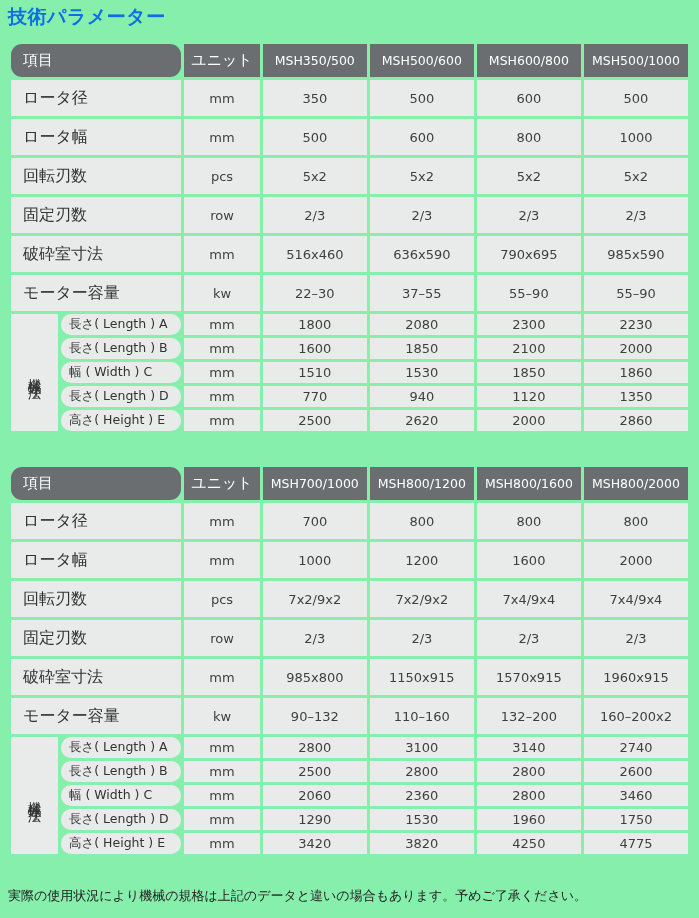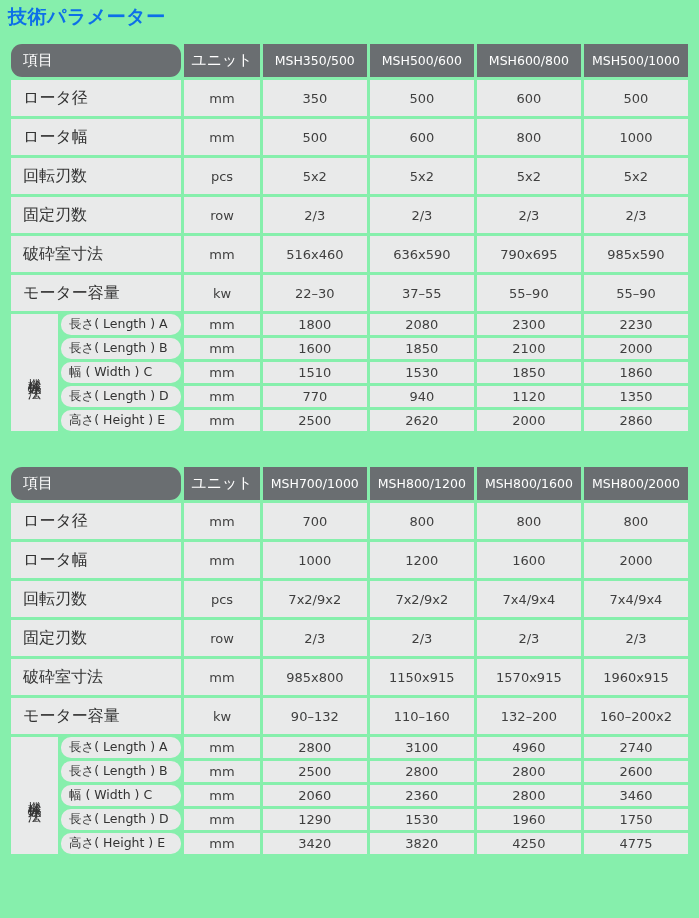--- a/index.html
+++ b/index.html
@@ -270,21 +270,21 @@
           <td class="td-value">110–160</td>
           <td class="td-value">132–200</td>
           <td class="td-value">160–200x2</td>
         </tr>
         <tr class="dim-row">
           <td class="td-group" rowspan="5"><span class="vtext">機械外寸法</span></td>
           <td class="td-sublabel">長さ( Length ) A</td>
           <td class="td-unit">mm</td>
           <td class="td-value">2800</td>
           <td class="td-value">3100</td>
-          <td class="td-value">4960</td>
+          <td class="td-value">3140</td>
           <td class="td-value">2740</td>
         </tr>
         <tr class="dim-row">
           <td class="td-sublabel">長さ( Length ) B</td>
           <td class="td-unit">mm</td>
           <td class="td-value">2500</td>
           <td class="td-value">2800</td>
           <td class="td-value">2800</td>
           <td class="td-value">2600</td>
         </tr>
@@ -308,13 +308,14 @@
           <td class="td-sublabel">高さ( Height ) E</td>
           <td class="td-unit">mm</td>
           <td class="td-value">3420</td>
           <td class="td-value">3820</td>
           <td class="td-value">4250</td>
           <td class="td-value">4775</td>
         </tr>
       </tbody>
     </table>
 
+  <p class="footer-note">実際の使用状況により機械の規格は上記のデータと違いの場合もあります。予めご了承ください。</p>
 </div>
 
 </body></html>

